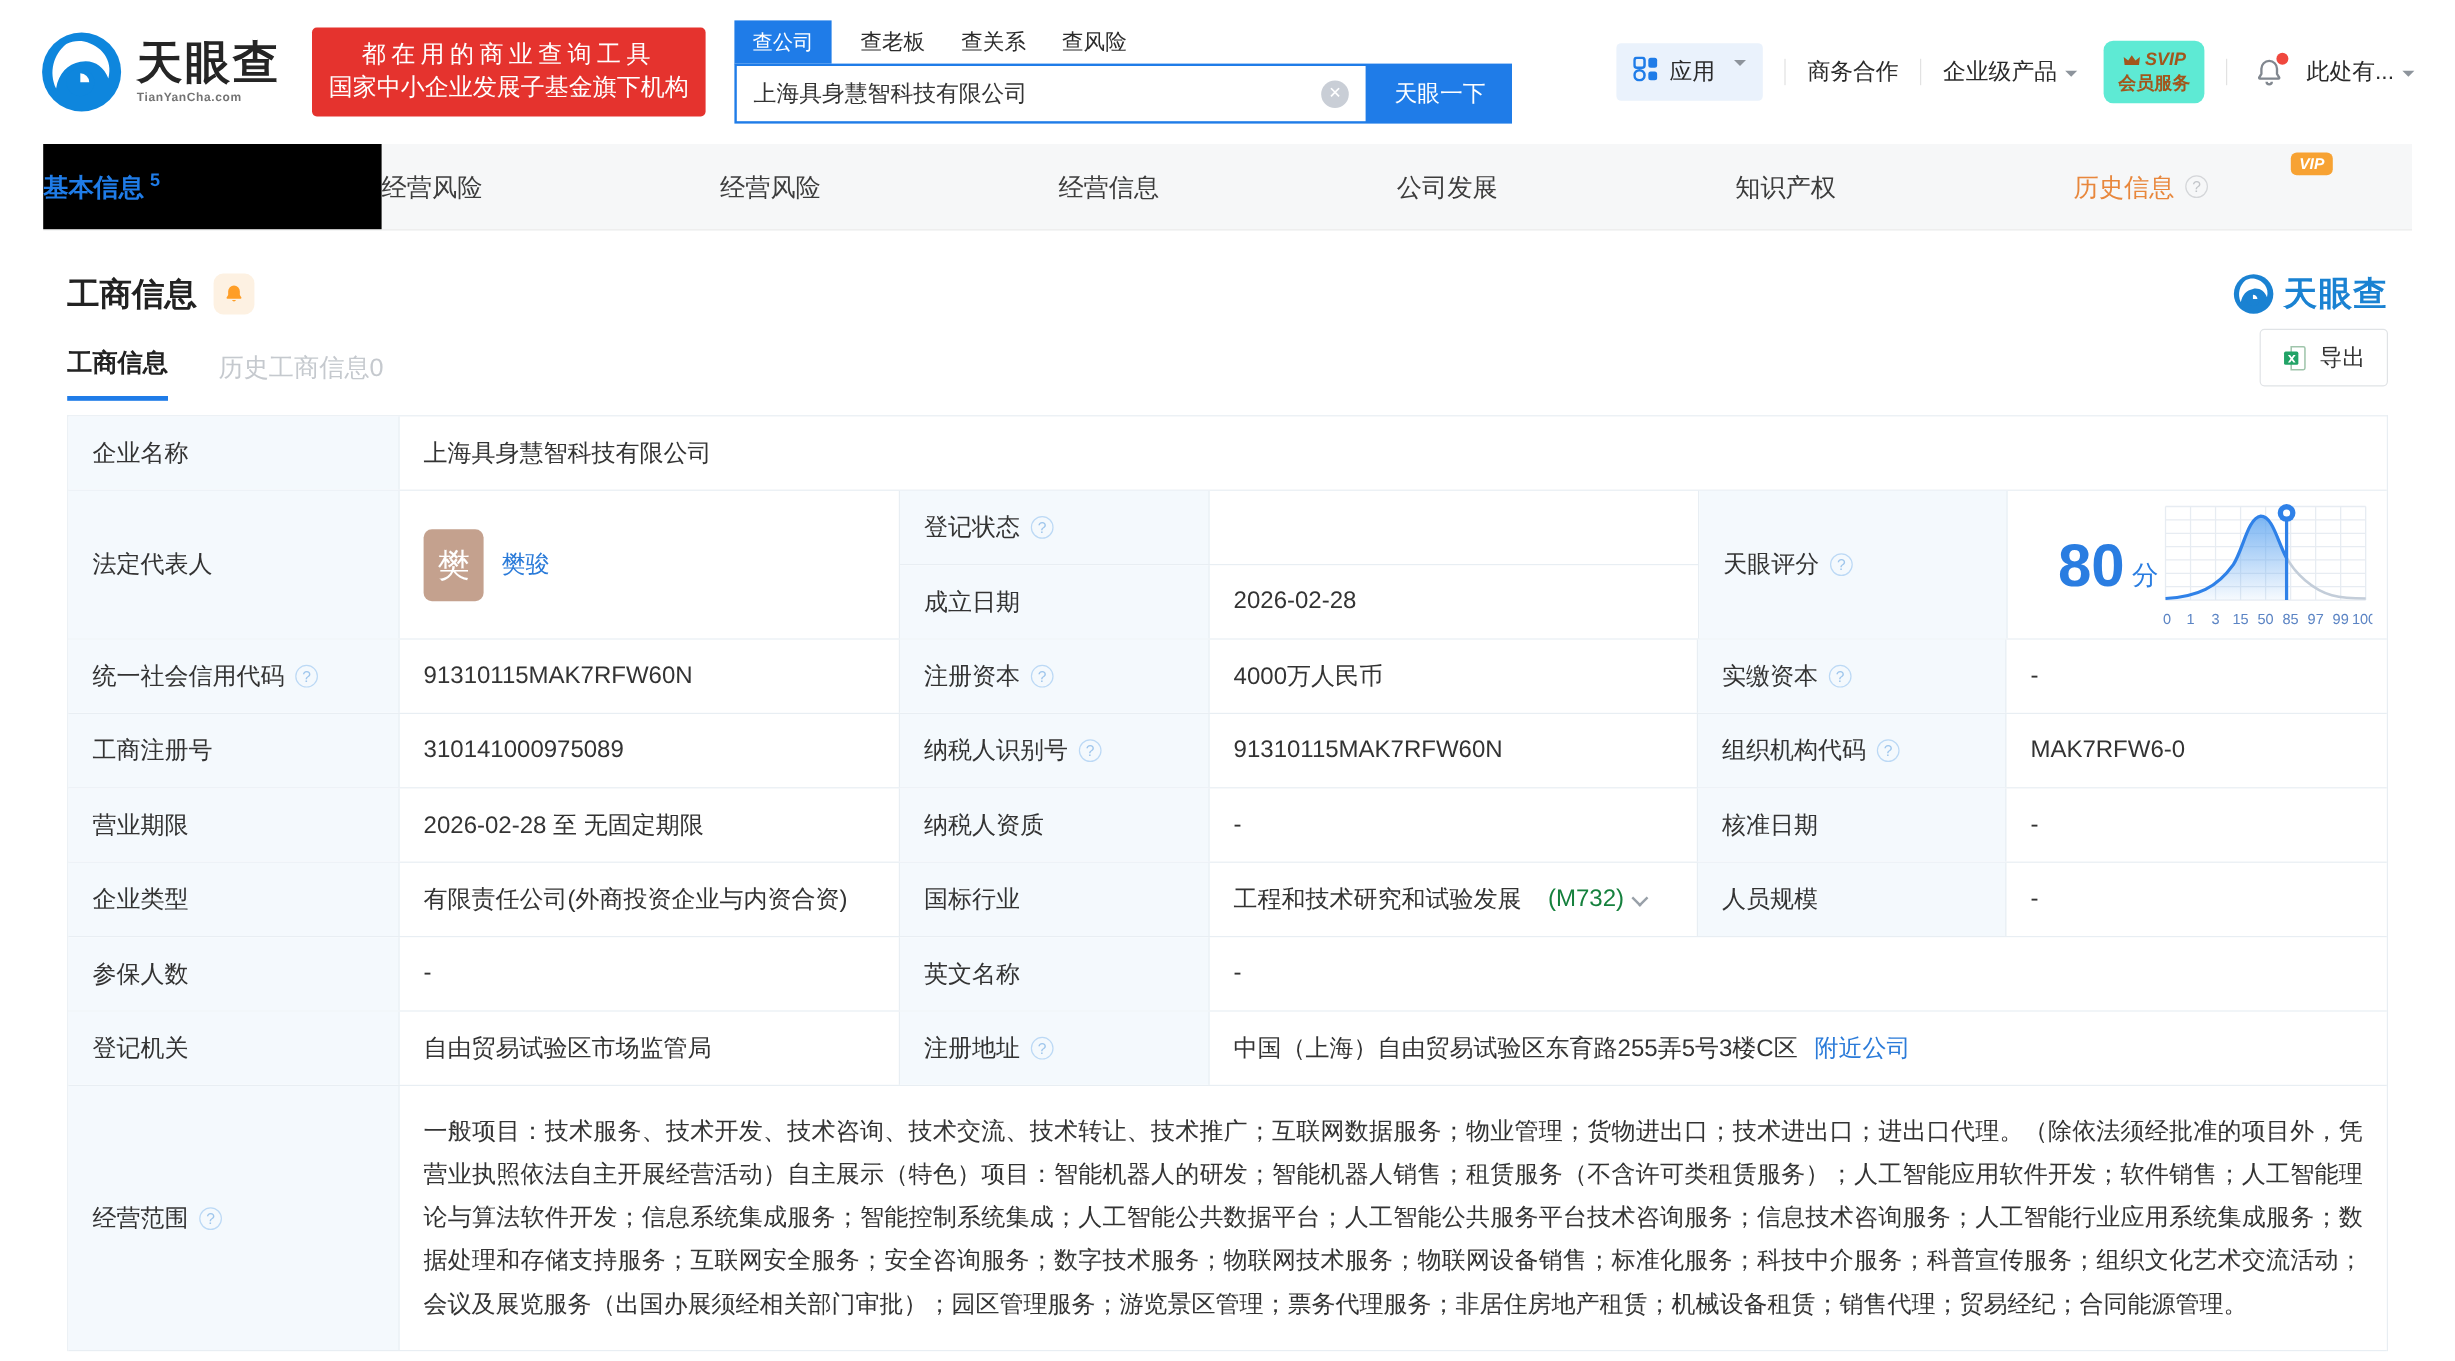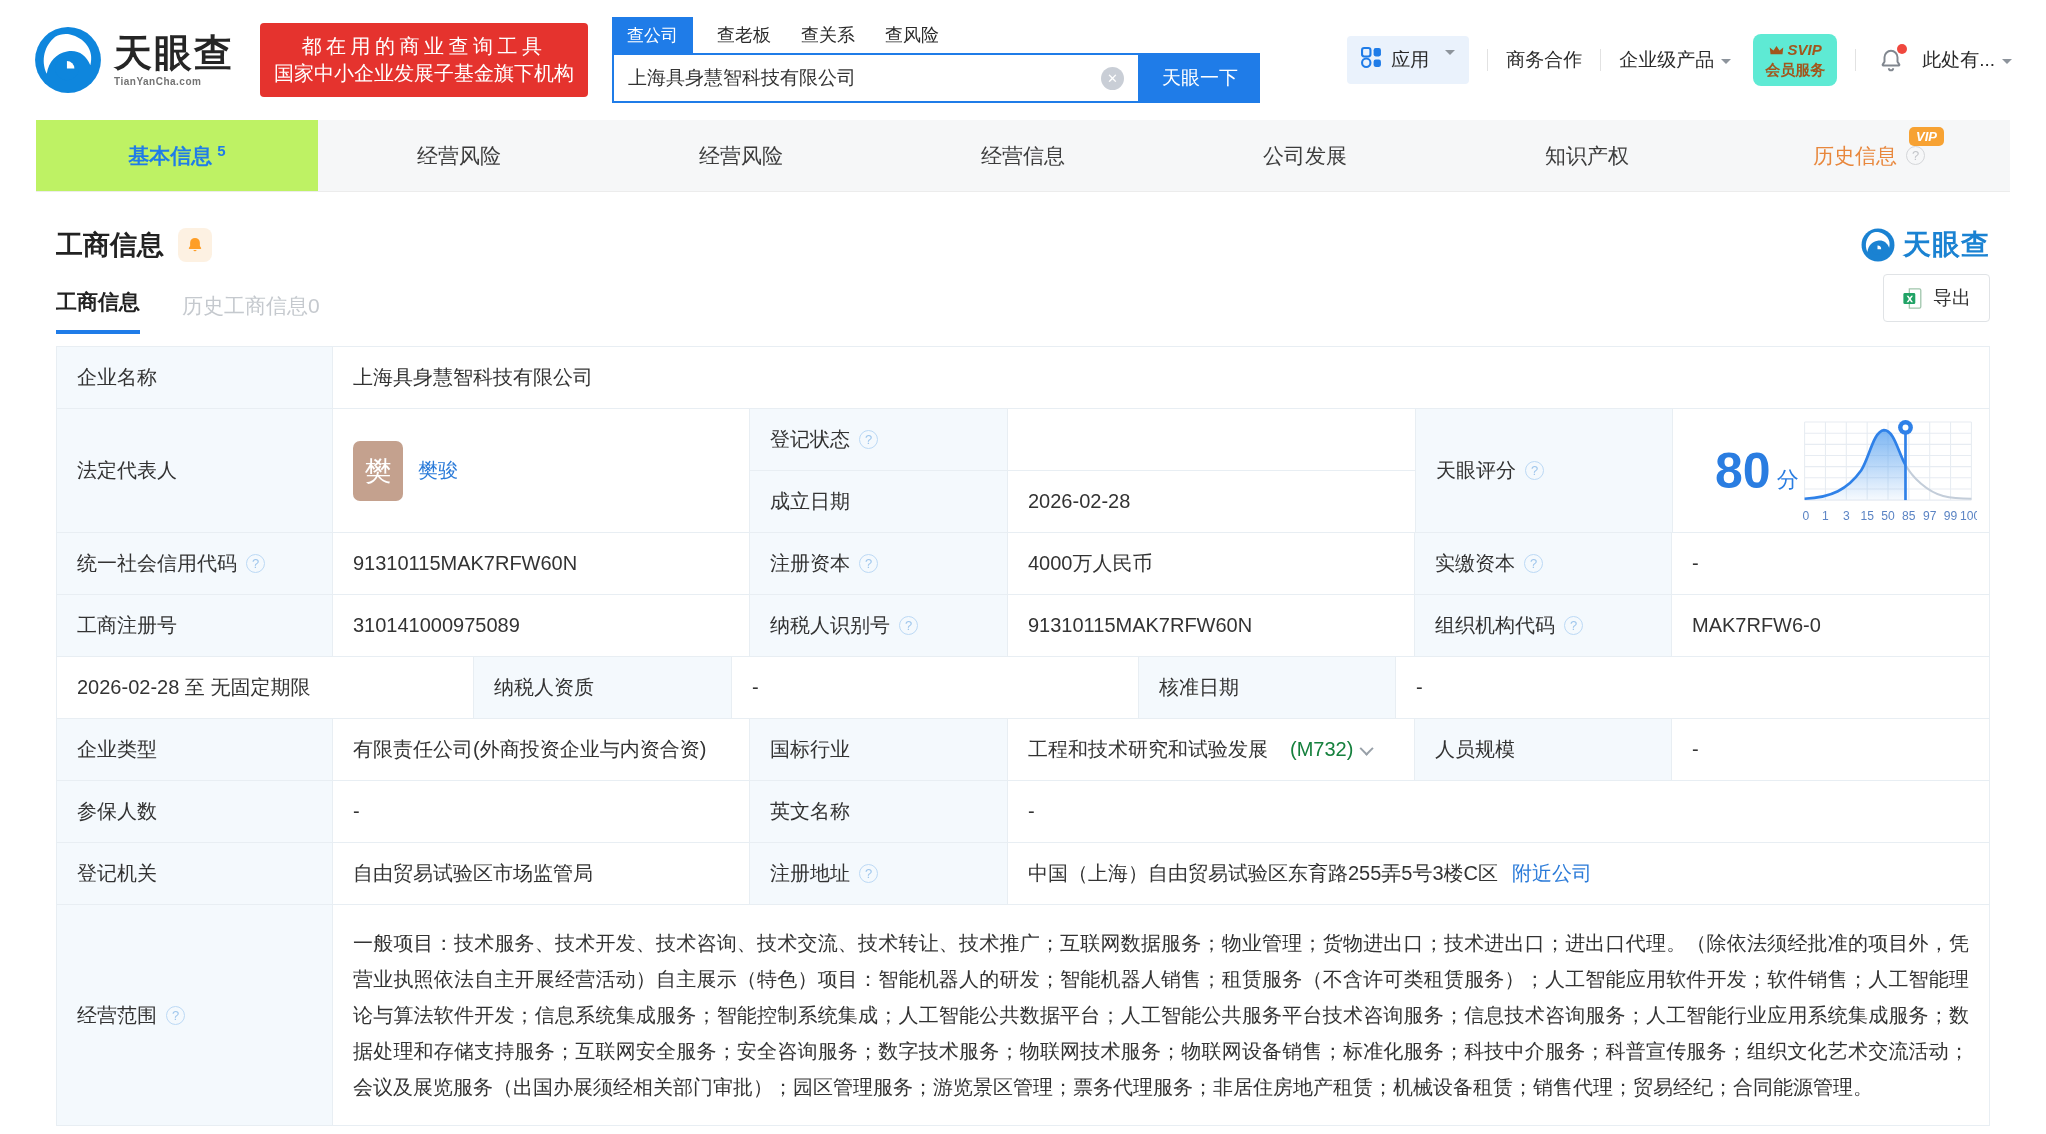--- a/index.html
+++ b/index.html
@@ -44,23 +44,23 @@
   .svip .svip1{ display:flex; align-items:center; justify-content:center; gap:4px; font-style:italic; }
   .svip svg{ width:15px; height:11px; }
   .bell-wrap{ position:relative; margin:0 4px; cursor:pointer; }
   .bell-wrap svg{ width:26px; height:26px; display:block; }
   .dot{ position:absolute; top:-3px; right:-3px; width:10px; height:10px; border-radius:50%;
     background:#f0483e; }
   .more{ margin-left:14px; cursor:pointer; white-space:nowrap; }
 
   
   .tabs{ margin:0 36px; height:72px; display:flex; background:#f6f7f8; border-bottom:1px solid #ececec; }
-  .tab{ flex:1; display:flex; align-items:center; justify-content:center; font-size:21px;
+  .tab{ flex:1; display:flex; align-items:center; font-size:21px;
     color:#3c3c3c; cursor:pointer; position:relative; }
-  .tab.active{ background:#bef264; color:var(--blue); font-weight:bold; }
+  .tab.active{ background:#000000; color:var(--blue); font-weight:bold; }
   .tab .cnt{ font-size:15px; color:var(--blue); margin-left:5px; transform:translateY(-5px); }
   .tab.history{ color:var(--orange); }
   .viptag{ position:absolute; top:7px; left:calc(50% + 40px); background:var(--viporange);
     color:#fff; font-size:13px; font-weight:bold; font-style:italic; border-radius:5px;
     padding:2px 7px; line-height:15px; }
   .viptag::after{ content:""; position:absolute; left:3px; bottom:-4px; border:4px solid transparent;
     border-top-color:var(--viporange); }
   .q{ display:inline-flex; width:19px; height:19px; border-radius:50%; border:1px solid #bcd9f5;
     color:#9fc6ec; font-size:13px; align-items:center; justify-content:center; margin-left:9px;
     cursor:pointer; flex:none; }
@@ -344,20 +344,23 @@
         </div>
       <div class="cell c4">91310115MAK7RFW60N</div>
       <div class="cell label c5">
           <span>组织机构代码</span>
           <span class="q">?</span>
         </div>
       <div class="cell grow">MAK7RFW6-0</div>
     </div>
 
     <div class="row">
+      <div class="cell label c1">
+          <span>营业期限</span>
+        </div>
       <div class="cell c2">2026-02-28 至 无固定期限</div>
       <div class="cell label c3">
           <span>纳税人资质</span>
         </div>
       <div class="cell c4">-</div>
       <div class="cell label c5">
           <span>核准日期</span>
         </div>
       <div class="cell grow">-</div>
     </div>

